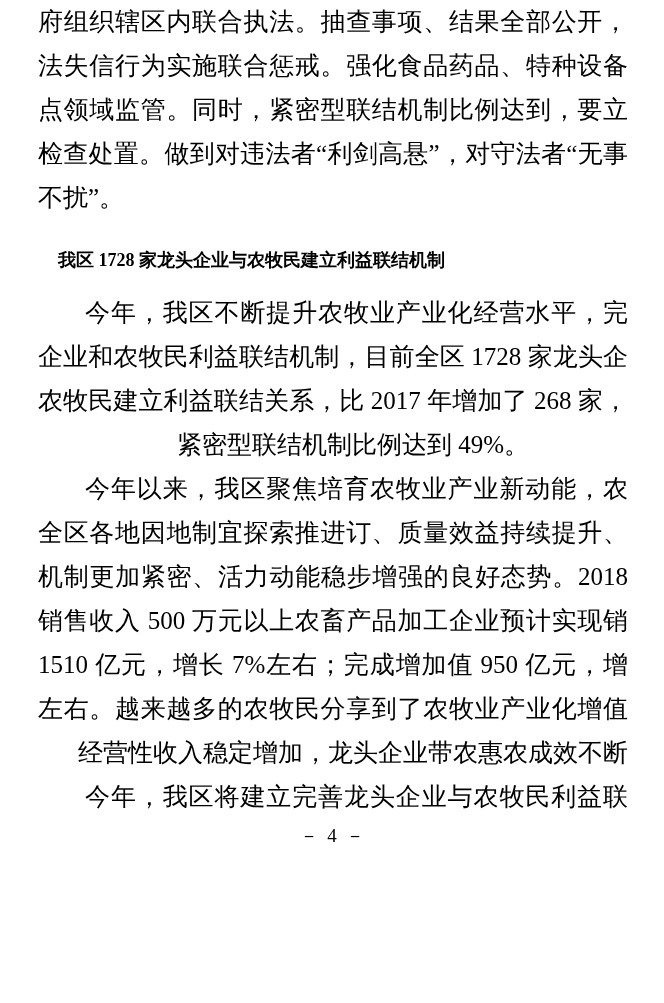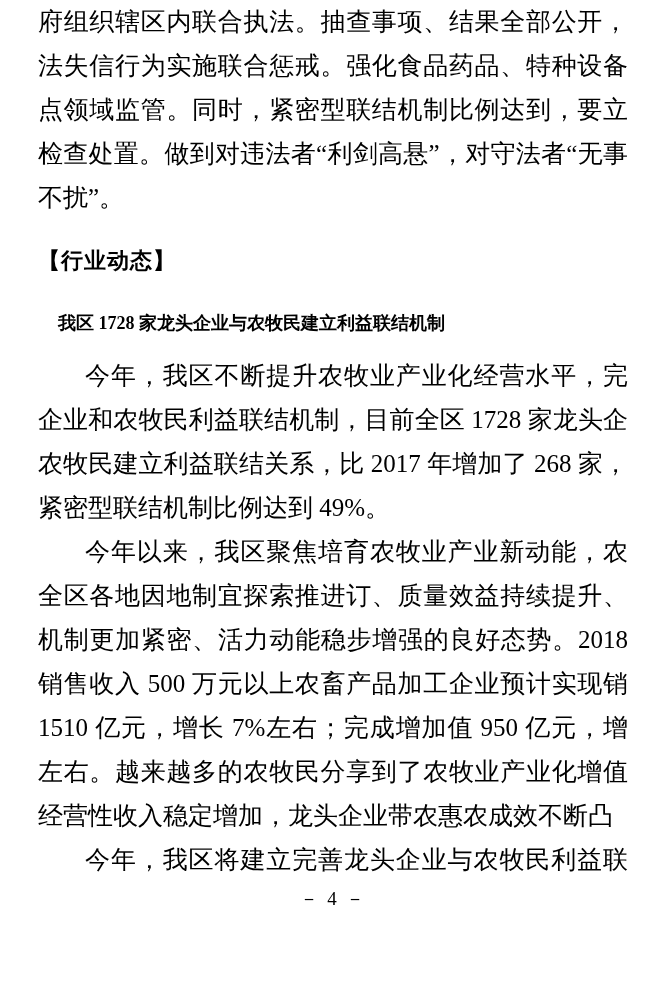--- a/index.html
+++ b/index.html
@@ -30,21 +30,22 @@
   }
   .just {
     text-align: justify;
     text-align-last: justify;
     text-justify: inter-character;
   }
   .indent {
     text-indent: 47px;
   }
   .leftline {
-    text-align: left;
+    text-align: center;
+    margin-left: 40px;
   }
   .split-line {
     display: flex;
     justify-content: flex-start;
     align-items: baseline;
   }
   .section-header {
     margin-top: 19px;
     font-size: 22px;
     line-height: 44px;
@@ -84,21 +85,20 @@
   <div>
     <div class="bodyline just">府组织辖区内联合执法。抽查事项、结果全部公开，对违</div>
     <div class="bodyline just">法失信行为实施联合惩戒。强化食品药品、特种设备等重</div>
     <div class="bodyline just">点领域监管。同时，紧密型联结机制比例达到，要立即</div>
     <div class="bodyline just">检查处置。做到对违法者“利剑高悬”，对守法者“无事</div>
     <div class="bodyline split-line">
       <span>不扰”。</span>
     </div>
   </div>
 
-  <div class="section-header">【行业动态】</div>
 
   <div class="article-title">我区 1728 家龙头企业与农牧民建立利益联结机制</div>
 
   <div class="article-body">
 
     <div>
       <div class="bodyline just indent">今年，我区不断提升农牧业产业化经营水平，完善龙头</div>
       <div class="bodyline just">企业和农牧民利益联结机制，目前全区 1728 家龙头企业与</div>
       <div class="bodyline just">农牧民建立利益联结关系，比 2017 年增加了 268 家，其中</div>
       <div class="bodyline leftline">紧密型联结机制比例达到 49%。</div>

